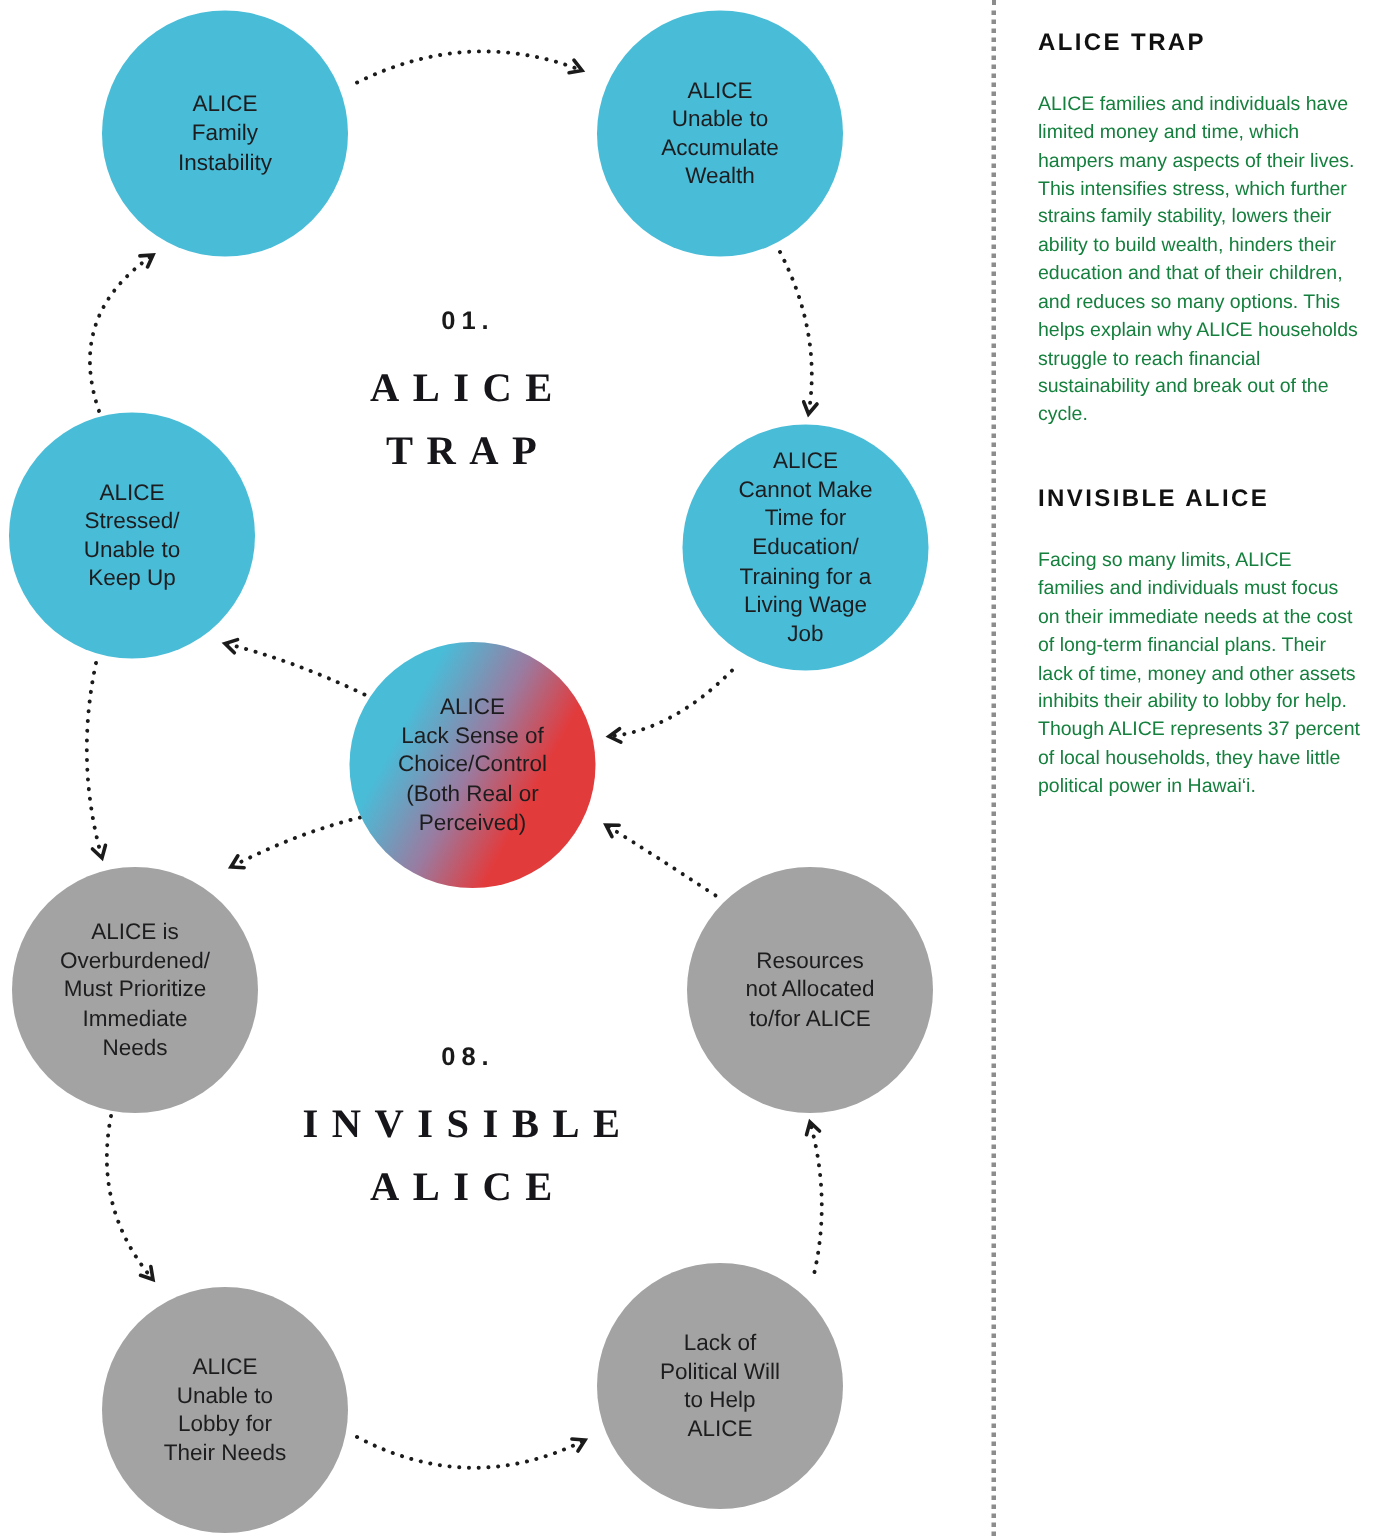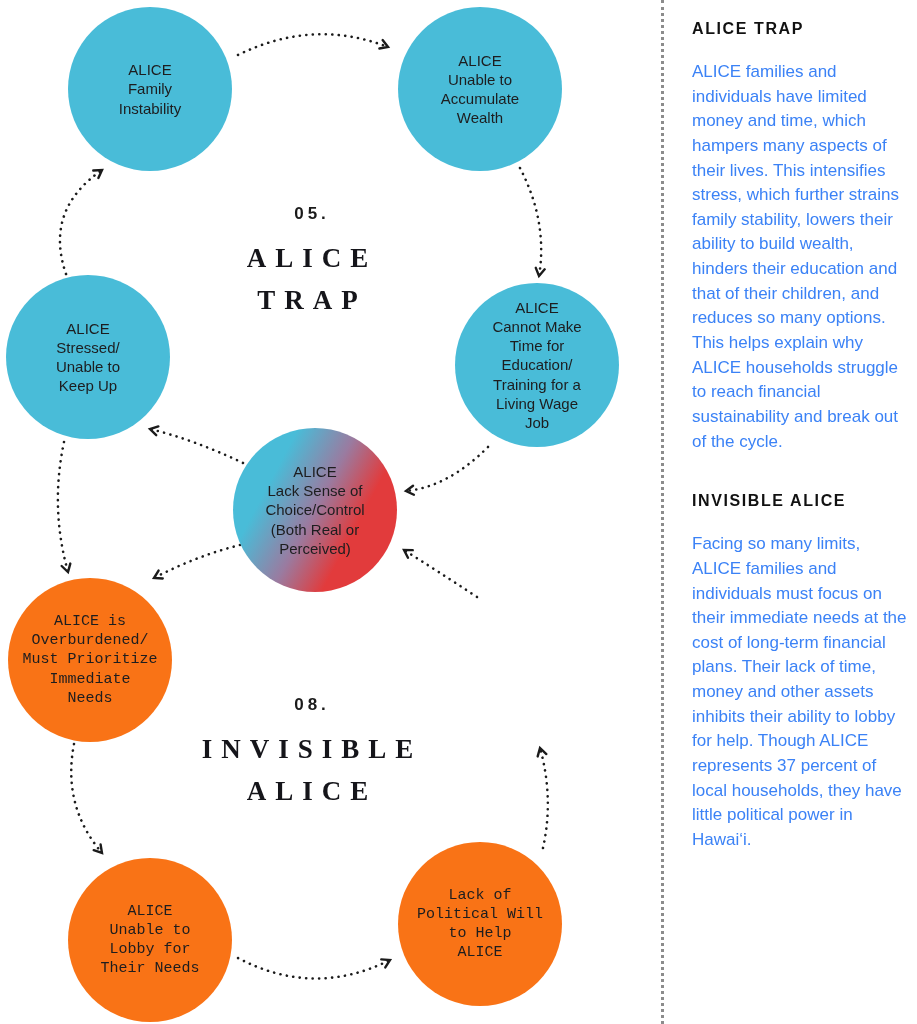--- a/index.html
+++ b/index.html
@@ -37,21 +37,21 @@
     display: flex;
     align-items: center;
     justify-content: center;
     text-align: center;
     white-space: pre-line;
     font-size: 15px;
     line-height: 1.28;
     color: #1d1d1f;
   }
   .node.blue { background: #49BCD8; }
-  .node.red  { background: #f97316; font-family: Liberation Mono, monospace; }
+  .node.red  { background: #a3a3a3; }
   .node.gradient {
     background: linear-gradient(118deg, #49BCD8 26%, #9a7ba0 50%, #E23B3C 70%);
   }
 
   .cycle-label {
     position: absolute;
     width: 304px;
     text-align: center;
   }
   .cycle-number {
@@ -87,23 +87,23 @@
     width: 216px;
   }
   .sidebar h2 {
     font-size: 16px;
     font-weight: 700;
     letter-spacing: 1.6px;
     color: #111111;
     margin-bottom: 22px;
   }
   .sidebar p {
-    font-size: 17px;
+    font-size: 13px;
     line-height: 1.45;
-    color: #3b82f6;
+    color: #15803d;
     margin-bottom: 38px;
   }
 </style>
 </head>
 <body>
 
 <div class="diagram">
 
   <svg class="arrows" width="660" height="1024" viewBox="0 0 660 1024">
     <defs>
@@ -118,21 +118,21 @@
     <path class="flow" d="M 66 274 Q 44 210 102 170" marker-end="url(#ah)"></path>
     <path class="flow" d="M 64 442 Q 50 508 68 572" marker-end="url(#ah)"></path>
     <path class="flow" d="M 240 545 Q 196 556 154 578" marker-end="url(#ah)"></path>
     <path class="flow" d="M 477 597 Q 436 570 404 550" marker-end="url(#ah)"></path>
     <path class="flow" d="M 74 744 Q 62 806 102 853" marker-end="url(#ah)"></path>
     <path class="flow" d="M 238 958 Q 314 998 390 960" marker-end="url(#ah)"></path>
     <path class="flow" d="M 543 848 Q 554 798 540 748" marker-end="url(#ah)"></path>
   </svg>
 
   <div class="cycle-label" style="left:160px; top:204px;">
-    <div class="cycle-number">05.</div>
+    <div class="cycle-number">01.</div>
     <div class="cycle-title">ALICE
 TRAP</div>
   </div>
 
   <div class="cycle-label" style="left:160px; top:695px;">
     <div class="cycle-number">08.</div>
     <div class="cycle-title">INVISIBLE
 ALICE</div>
   </div>
 
@@ -163,20 +163,23 @@
 Choice/Control
 (Both Real or
 Perceived)</div>
 
   <div class="node red" style="left:8px; top:578px;">ALICE is
 Overburdened/
 Must Prioritize
 Immediate
 Needs</div>
 
+  <div class="node red" style="left:458px; top:578px;">Resources
+not Allocated
+to/for ALICE</div>
 
   <div class="node red" style="left:68px; top:858px;">ALICE
 Unable to
 Lobby for
 Their Needs</div>
 
   <div class="node red" style="left:398px; top:842px;">Lack of
 Political Will
 to Help
 ALICE</div>

